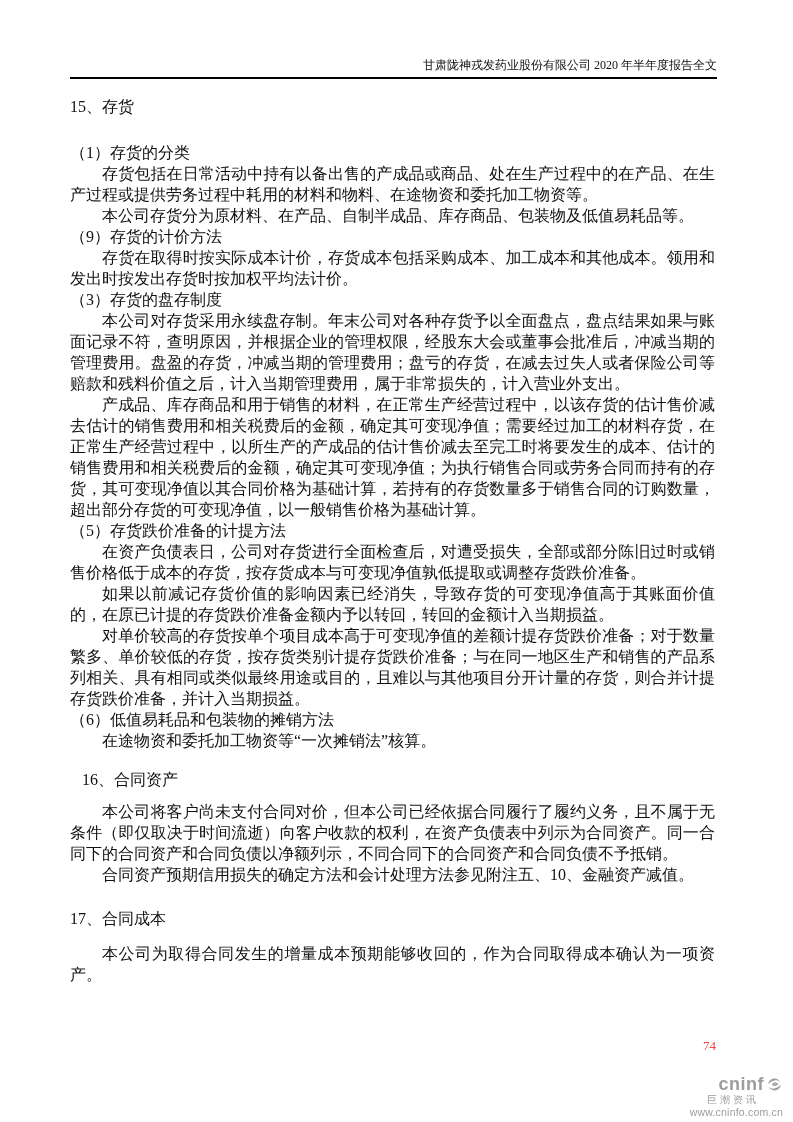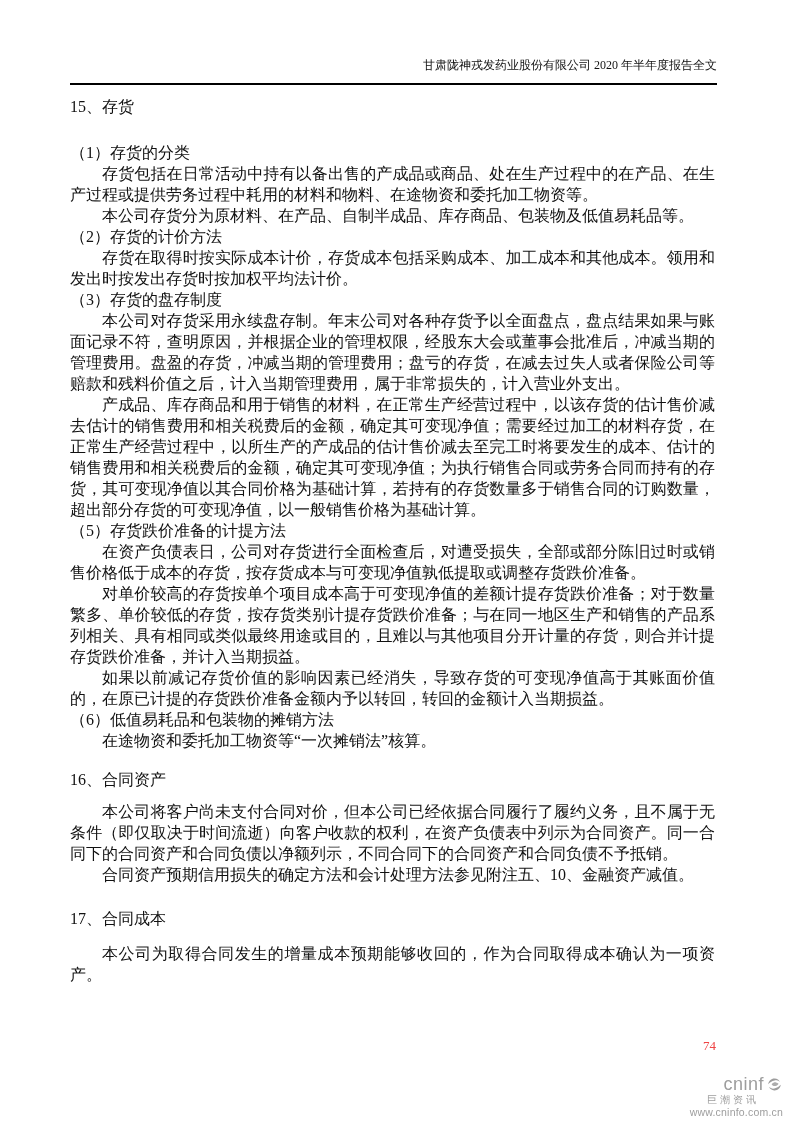--- a/index.html
+++ b/index.html
@@ -1,60 +1,60 @@
 <!DOCTYPE html>
 <html><head>
 <meta charset="utf-8">
 <style>
   html,body{margin:0;padding:0;background:#fff;}
   .page{position:relative;width:793px;height:1122px;background:#fff;color:#111;
         font-family:"Liberation Serif","DejaVu Serif",serif;overflow:hidden;}
   .header{position:absolute;left:70px;right:76px;top:0;height:74px;
           display:flex;align-items:flex-end;justify-content:flex-end;
-          border-bottom:2px solid #000;padding-bottom:9px;font-size:12px;color:#111;font-family:Liberation Serif, serif;}
+          border-bottom:2px solid #000;padding-bottom:3px;font-size:12px;color:#111;font-family:Liberation Serif, serif;}
   .content{position:absolute;left:70px;right:78px;top:96px;
            font-size:16px;line-height:21px;text-align:justify;}
   .sec-heading{font-size:16px;font-weight:normal;margin:0 0 25px 0;line-height:21px;text-align:left;}
-  #h16{margin:18px 0 11px 0;}
+  #h16{margin:18px 0 11px 12px;}
   #h17{margin:23px 0 14px 0;}
   .content p{margin:0;}
   .content p.body{text-indent:2em;}
   .pagenum{position:absolute;top:1038px;right:77px;font-size:13px;color:#ef4444;}
   .logo{position:absolute;top:1074px;right:10px;text-align:right;color:#9d9d9d;
         font-family:"Liberation Sans","DejaVu Sans",sans-serif;line-height:1.15;}
   .logo-row{display:flex;align-items:center;justify-content:flex-end;gap:2px;}
-  .logo-brand{font-size:18px;font-weight:normal;letter-spacing:.5px;}
+  .logo-brand{font-size:18px;font-weight:bold;letter-spacing:.5px;}
   .swirl{width:17px;height:17px;display:block;}
   .logo-cn{font-size:10px;letter-spacing:3px;margin-right:24px;margin-top:-1px;}
   .logo-url{font-size:10.5px;letter-spacing:.2px;margin-top:1px;}
 </style>
 </head>
 <body>
 
 <div class="page">
 
   <div class="header">
     <span>甘肃陇神戎发药业股份有限公司 2020 年半年度报告全文</span>
   </div>
 
   <div class="content">
 
     <h2 class="sec-heading" id="h15">15、存货</h2>
     <p class="item">（1）存货的分类</p>
     <p class="body">存货包括在日常活动中持有以备出售的产成品或商品、处在生产过程中的在产品、在生产过程或提供劳务过程中耗用的材料和物料、在途物资和委托加工物资等。</p>
     <p class="body">本公司存货分为原材料、在产品、自制半成品、库存商品、包装物及低值易耗品等。</p>
-    <p class="item">（2）存货的计价方法</p>
+    <p class="item">（9）存货的计价方法</p>
     <p class="body">存货在取得时按实际成本计价，存货成本包括采购成本、加工成本和其他成本。领用和发出时按发出存货时按加权平均法计价。</p>
     <p class="item">（3）存货的盘存制度</p>
     <p class="body">本公司对存货采用永续盘存制。年末公司对各种存货予以全面盘点，盘点结果如果与账面记录不符，查明原因，并根据企业的管理权限，经股东大会或董事会批准后，冲减当期的管理费用。盘盈的存货，冲减当期的管理费用；盘亏的存货，在减去过失人或者保险公司等赔款和残料价值之后，计入当期管理费用，属于非常损失的，计入营业外支出。</p>
     <p class="body">产成品、库存商品和用于销售的材料，在正常生产经营过程中，以该存货的估计售价减去估计的销售费用和相关税费后的金额，确定其可变现净值；需要经过加工的材料存货，在正常生产经营过程中，以所生产的产成品的估计售价减去至完工时将要发生的成本、估计的销售费用和相关税费后的金额，确定其可变现净值；为执行销售合同或劳务合同而持有的存货，其可变现净值以其合同价格为基础计算，若持有的存货数量多于销售合同的订购数量，超出部分存货的可变现净值，以一般销售价格为基础计算。</p>
     <p class="item">（5）存货跌价准备的计提方法</p>
     <p class="body">在资产负债表日，公司对存货进行全面检查后，对遭受损失，全部或部分陈旧过时或销售价格低于成本的存货，按存货成本与可变现净值孰低提取或调整存货跌价准备。</p>
+    <p class="body">如果以前减记存货价值的影响因素已经消失，导致存货的可变现净值高于其账面价值的，在原已计提的存货跌价准备金额内予以转回，转回的金额计入当期损益。</p>
     <p class="body">对单价较高的存货按单个项目成本高于可变现净值的差额计提存货跌价准备；对于数量繁多、单价较低的存货，按存货类别计提存货跌价准备；与在同一地区生产和销售的产品系列相关、具有相同或类似最终用途或目的，且难以与其他项目分开计量的存货，则合并计提存货跌价准备，并计入当期损益。</p>
-    <p class="body">如果以前减记存货价值的影响因素已经消失，导致存货的可变现净值高于其账面价值的，在原已计提的存货跌价准备金额内予以转回，转回的金额计入当期损益。</p>
     <p class="item">（6）低值易耗品和包装物的摊销方法</p>
     <p class="body">在途物资和委托加工物资等“一次摊销法”核算。</p>
 
     <h2 class="sec-heading" id="h16">16、合同资产</h2>
     <p class="body">本公司将客户尚未支付合同对价，但本公司已经依据合同履行了履约义务，且不属于无条件（即仅取决于时间流逝）向客户收款的权利，在资产负债表中列示为合同资产。同一合同下的合同资产和合同负债以净额列示，不同合同下的合同资产和合同负债不予抵销。</p>
     <p class="body">合同资产预期信用损失的确定方法和会计处理方法参见附注五、10、金融资产减值。</p>
 
     <h2 class="sec-heading" id="h17">17、合同成本</h2>
     <p class="body">本公司为取得合同发生的增量成本预期能够收回的，作为合同取得成本确认为一项资产。</p>
 

